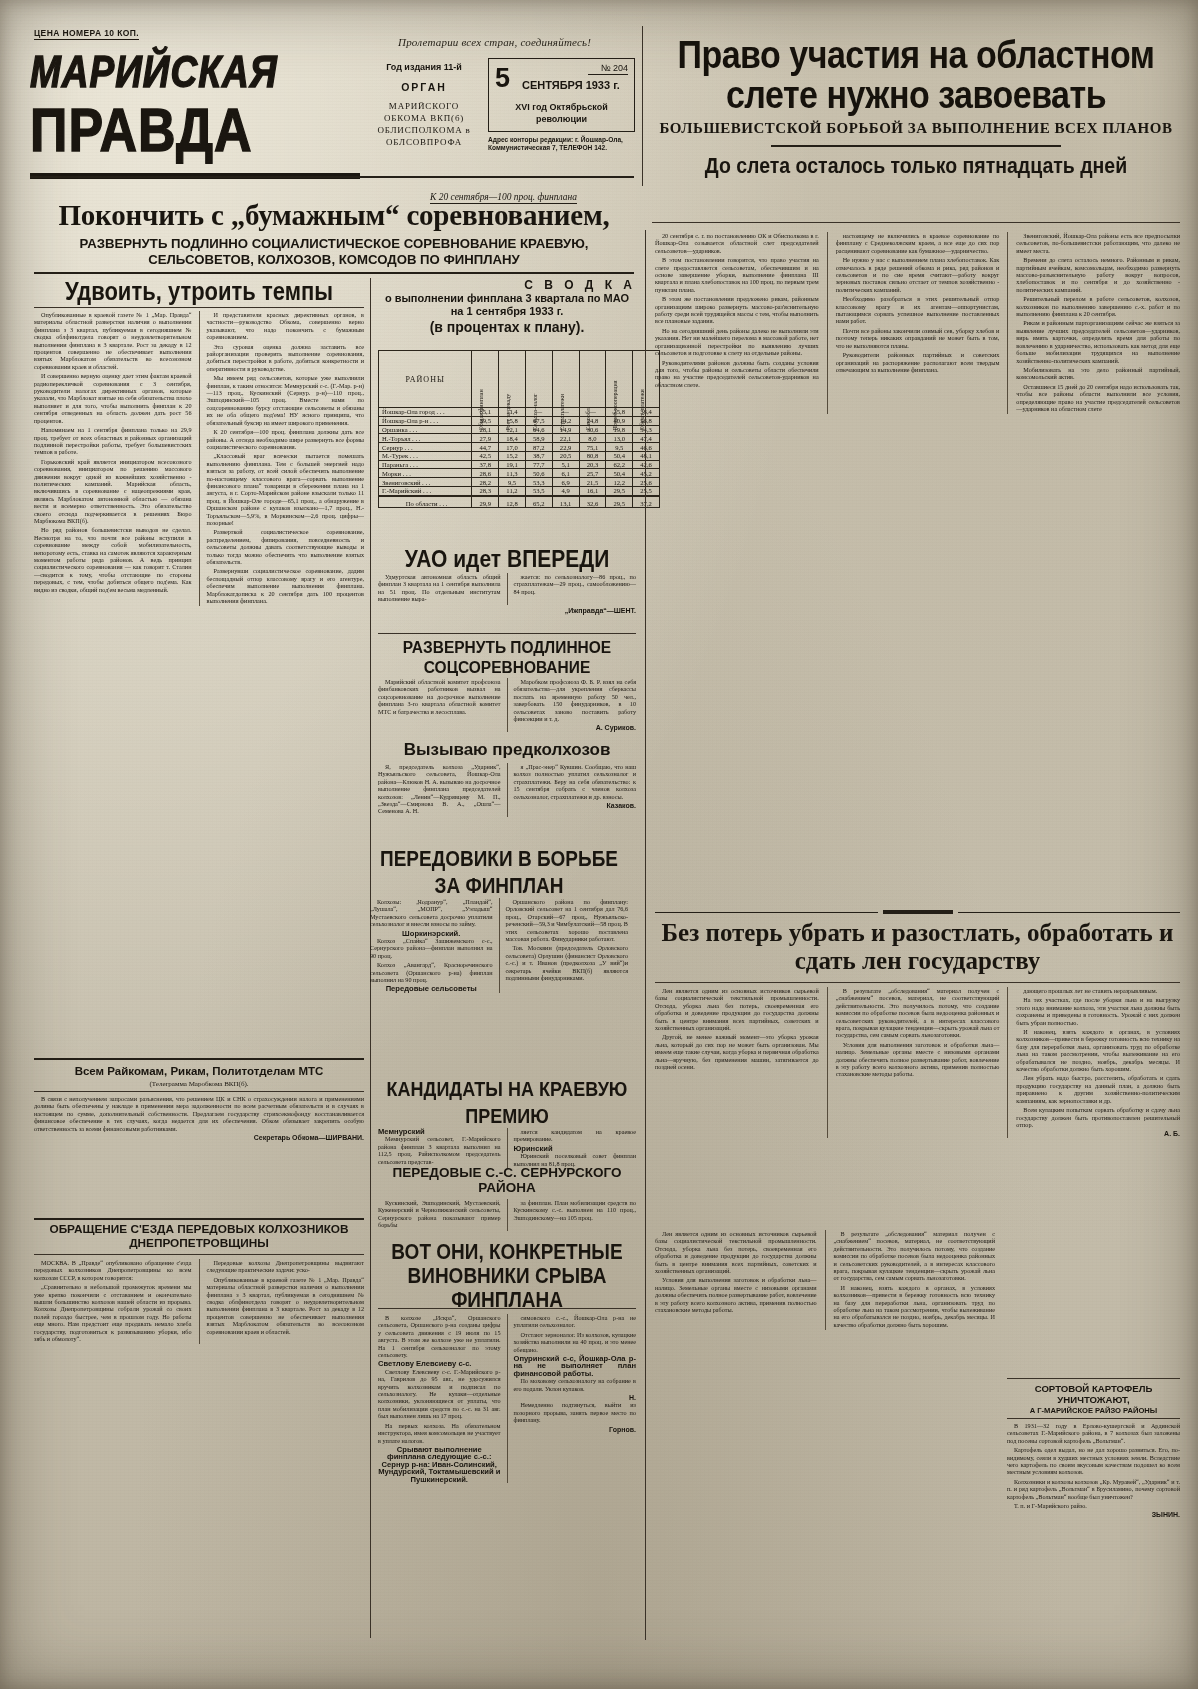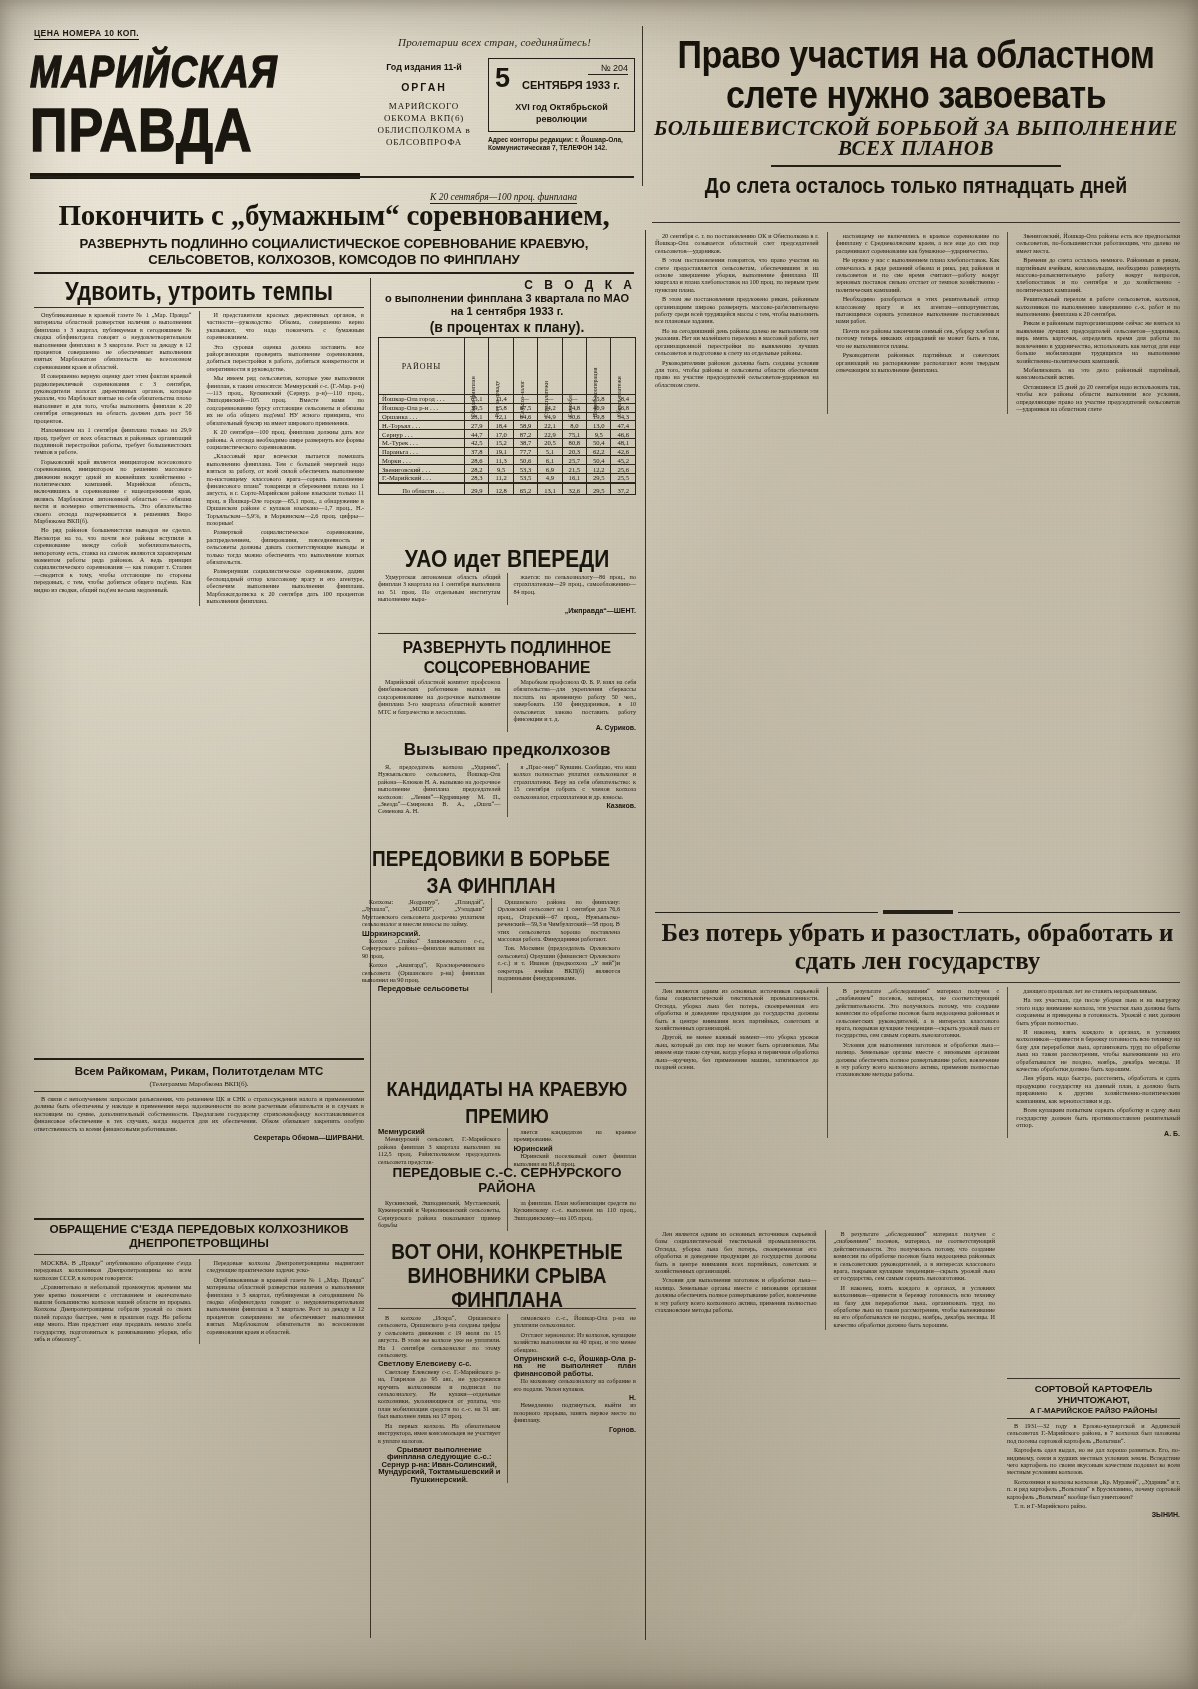--- a/index.html
+++ b/index.html
@@ -71,22 +71,22 @@
   #addr{position:absolute;left:488px;top:136px;width:148px;font-family:"Liberation Sans",sans-serif;font-weight:bold;font-size:6.6px;line-height:8.4px;}
 
   
   #tophead{position:absolute;left:652px;top:34px;width:528px;}
   #tophead .h1{
     font-family:"Liberation Sans",sans-serif;font-weight:bold;
     font-size:34px;line-height:36px;letter-spacing:-0.5px;color:#16120c;
     transform:scaleY(1.12);transform-origin:left top;text-align:center;
   }
   #tophead .h2{
-    font-family:"Liberation Serif",serif;font-weight:bold;font-size:21px;line-height:20px;
-    text-align:center;margin-top:12px;letter-spacing:.5px;font-style:italic;
+    font-family:"Liberation Serif",serif;font-weight:bold;font-size:15px;line-height:20px;
+    text-align:center;margin-top:12px;letter-spacing:.5px;
   }
   #tophead .rule{width:290px;height:2px;background:#241f17;margin:7px auto 6px;}
   #tophead .h3{
     font-family:"Liberation Sans",sans-serif;font-weight:bold;font-size:19.5px;line-height:22px;
     text-align:center;transform:scaleY(1.1);transform-origin:center top;
   }
 
   
   #k20{position:absolute;left:430px;top:192px;font-style:italic;font-size:9.5px;border-bottom:1px solid #241f17;padding-bottom:1px;}
   #lefthead{position:absolute;left:34px;top:200px;width:600px;}
@@ -109,21 +109,21 @@
   .sec2{font-size:16px;line-height:18px;transform:scaleY(1.12);transform-origin:center top;}
   .sec-serif{font-family:"Liberation Serif",serif;font-weight:bold;text-align:center;font-size:20px;line-height:22px;}
   .byline{font-family:"Liberation Sans",sans-serif;font-weight:bold;font-size:7px;text-align:right;margin-top:2px;}
   .kicker{font-family:"Liberation Sans",sans-serif;font-weight:bold;font-size:7.6px;}
 
   
   #svodka{position:absolute;left:378px;top:278px;width:258px;}
   #svodka .t1{font-family:"Liberation Sans",sans-serif;font-weight:bold;font-size:12px;letter-spacing:4px;text-align:right;}
   #svodka .t2{font-family:"Liberation Sans",sans-serif;font-weight:bold;font-size:11px;line-height:13px;text-align:center;}
   #svodka .t3{font-family:"Liberation Sans",sans-serif;font-weight:bold;font-size:14px;text-align:center;margin-top:1px;}
-  table.fin{border-collapse:collapse;width:258px;margin-top:2px;font-size:6.4px;}
+  table.fin{border-collapse:collapse;width:282px;margin-top:15px;font-size:6.4px;}
   table.fin th,table.fin td{border:1px solid #2b251b;padding:0;}
   table.fin th.rh{width:86px;text-align:center;font-weight:normal;font-size:8px;letter-spacing:1px;vertical-align:middle;height:56px;}
   table.fin th.vt{width:24px;height:56px;position:relative;font-weight:normal;}
   table.fin th.vt span{
     display:block;position:absolute;left:50%;bottom:3px;
     transform:translateX(-50%) rotate(-90deg);transform-origin:center bottom;
     white-space:nowrap;font-size:6px;line-height:6.6px;width:54px;text-align:left;
   }
   table.fin td.n{text-align:center;font-size:6.6px;padding:.4px 0;}
   table.fin td.r{text-align:left;padding-left:3px;font-size:6.6px;white-space:nowrap;overflow:hidden;}
@@ -420,26 +420,26 @@
           <p>Марийский областной комитет профсоюза финбанковских работников вызвал на соцсоревнование на досрочное выполнение финплана 3-го квартала областной комитет МТС и батрачества и лесосплава.</p>
         </div>
       <div style="width:1px;background:#564c3c;"></div>
       <div class="tiny" style="width:124px;">
         <p>Маробком профсоюза Ф. Б. Р. взял на себя обязательства—для укрепления сберкассы послать на временную работу 50 чел., завербовать 150 финударников, в 10 сельсоветах заново поставить работу финсекции и т. д.</p>
         <div class="byline">А. Суриков.</div>
       </div>
     </div>
   </div>
 
-  <div class="col" style="left:362px;top:845px;width:258px;">
+  <div class="col" style="left:370px;top:845px;width:258px;">
     <div class="head-sans-b sec1" style="font-size:19px;">ПЕРЕДОВИКИ В БОРЬБЕ ЗА ФИНПЛАН</div>
     <div style="display:flex;gap:6px;margin-top:5px;">
       <div class="tiny" style="width:124px;">
         <p>Колхозы: „Чодранур“, „Пландай“, „Лушала“, „МОПР“, „Уэладыш“ Мустаевского сельсовета досрочно уплатили сельхозналог и внесли взносы по займу.</p>
-        <div class="kicker" style="text-align:left;">Шоркинэрский.</div>
+        <div class="kicker" style="text-align:center;">Шоркинэрский.</div>
         <p>Колхоз „Спайка“ Зашижемского с-с., Сернурского района—финплан выполнил на 90 проц.</p>
         <p>Колхоз „Авангард“, Красноречинского сельсовета (Оршанского р-на) финплан выполнил на 90 проц.</p>
         <div class="kicker" style="text-align:center;">Передовые сельсоветы</div>
       </div>
       <div style="width:1px;background:#564c3c;"></div>
       <div class="tiny" style="width:124px;">
         <p>Оршанского района по финплану: Орловский сельсовет на 1 сентября дал 76,6 проц., Отарский—67 проц., Нужъяльско-реченский—59,3 и Чимбулатский—58 проц. В этих сельсоветах хорошо поставлена массовая работа. Финударники работают.</p>
         <p>Тов. Москвин (председатель Орловского сельсовета) Орлушин (финансист Орловского с.-с.) и т. Иванов (предколхоза „У вий“)и секретарь ячейки ВКП(б) являются подлинными финударниками.</p>
       </div>
     </div>

